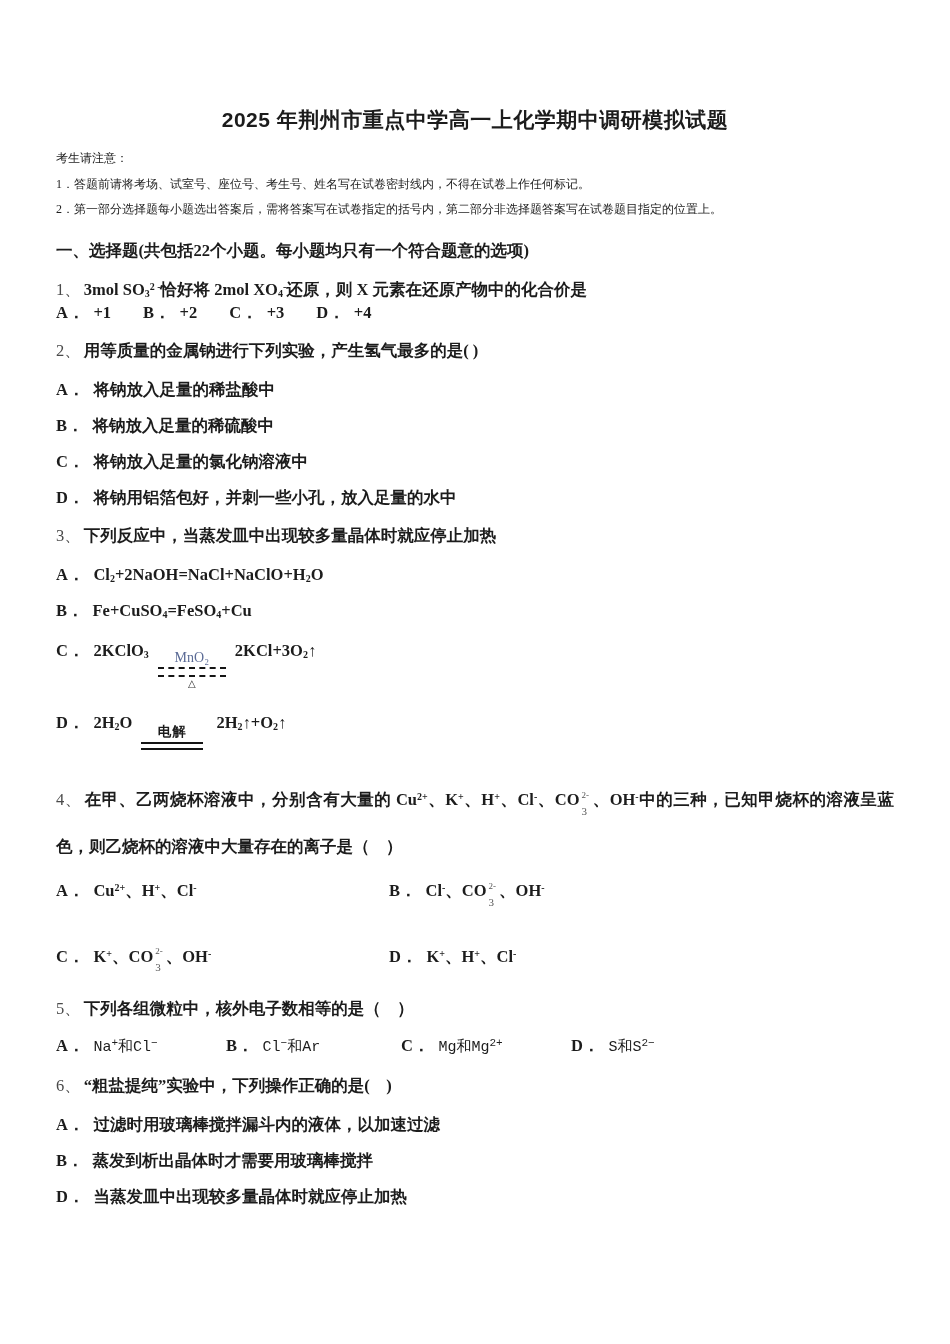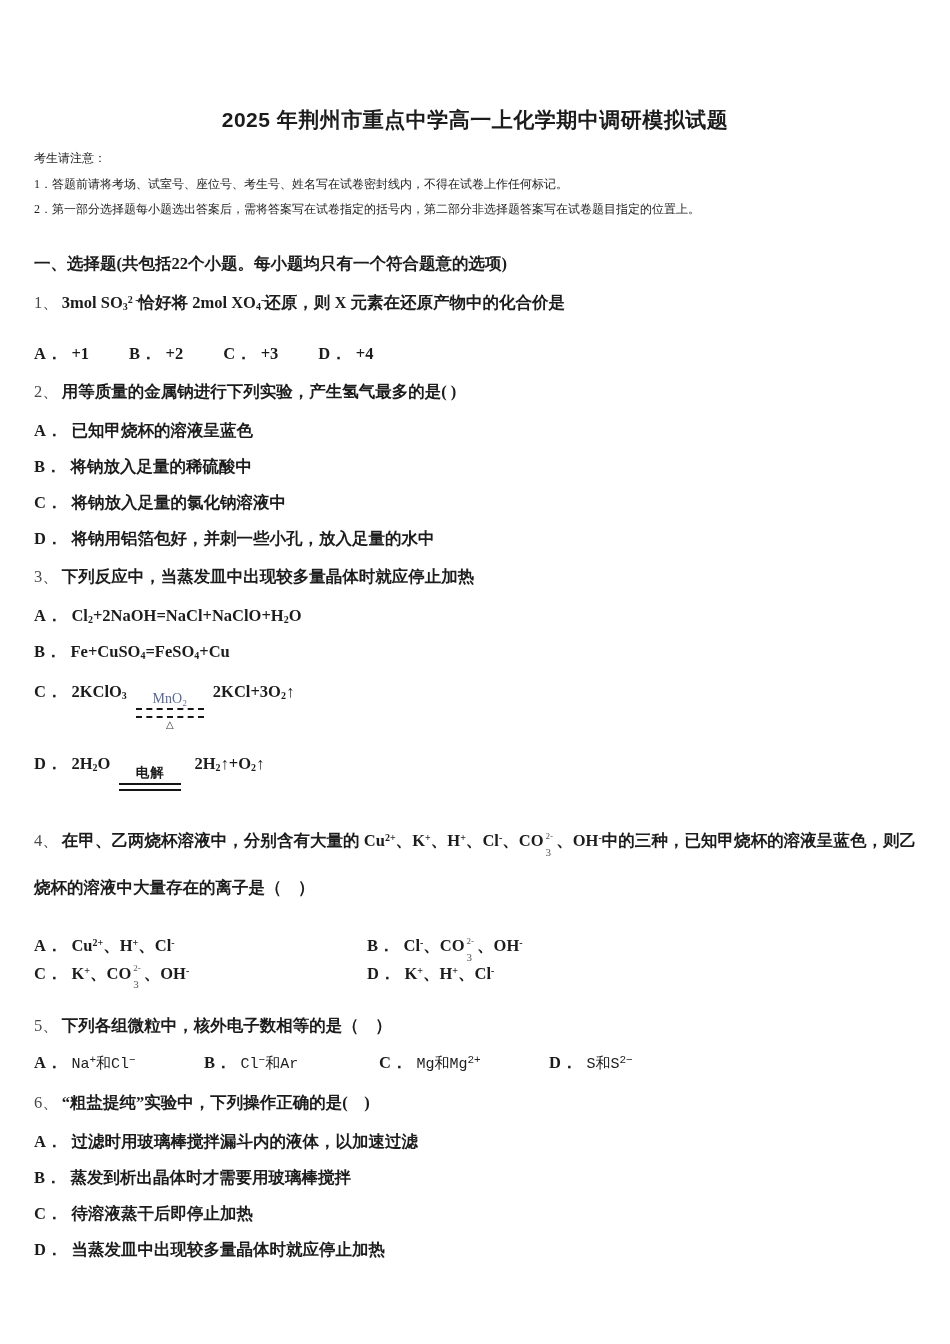--- a/index.html
+++ b/index.html
@@ -1,46 +1,46 @@
 <!DOCTYPE html>
 <html><head>
 <meta charset="utf-8">
 <style>
   html,body{margin:0;padding:0;}
   body{
     width:950px;height:1344px;overflow:hidden;
     background:#ffffff;color:#1c1c1c;
     font-family:"Liberation Serif","DejaVu Serif",serif;
   }
-  .page{padding:0 34px;}
+  .page{padding:0 56px;}
   .title{
     margin:0;padding-top:106px;
     font-family:"Liberation Sans","DejaVu Sans",sans-serif;
     font-size:21px;font-weight:700;text-align:center;letter-spacing:.5px;
   }
   .notice{margin-top:12px;font-size:12px;line-height:25.5px;font-weight:400;}
   .notice-line{text-align:justify;}
-  .section-head{margin-top:30px;font-size:16.5px;font-weight:700;}
+  .section-head{margin-top:17px;font-size:16.5px;font-weight:700;}
   .q{font-size:16.5px;}
   .q-stem{margin-top:14px;font-weight:700;line-height:27px;}
   .q-num{font-weight:400;color:#4a4a4a;margin-right:3px;}
   .q-text{font-weight:700;}
   .opt-letter{font-weight:700;margin-right:9px;}
   .opt-text{font-weight:700;}
   
-  .opts-q1{display:flex;gap:40px;margin-top:28px;line-height:20px;}
+  .opts-q1{display:flex;gap:32px;margin-top:0;line-height:20px;}
   
   .opts-stack .opt{display:block;margin-top:16px;line-height:20px;}
   
   .q3 .opts-stack .opt:nth-child(3){margin-top:20px;}
   .q3 .opts-stack .opt:nth-child(4){margin-top:24px;}
   
   .q4{margin-top:26px;}
   .q4 .q-stem{line-height:47px;text-align:justify;margin-top:0;}
-  .opts-grid{display:grid;grid-template-columns:333px 1fr;margin-top:24px;line-height:22px;}
+  .opts-grid{display:grid;grid-template-columns:333px 1fr;row-gap:38px;margin-top:10px;line-height:22px;}
   
   .q5 .q-stem{margin-top:22px;}
   .opts-q5{display:grid;grid-template-columns:170px 175px 170px 1fr;margin-top:14px;line-height:20px;}
   .opts-q5 .opt-text{
     font-family:"Liberation Mono","DejaVu Sans Mono",monospace;
     font-size:15px;font-weight:400;
   }
   sub,sup{line-height:0;}
   sup{font-size:10px;vertical-align:0.5em;}
   sub{font-size:10px;vertical-align:-0.2em;}
@@ -84,21 +84,21 @@
       <span class="opt"><span class="opt-letter">A．</span><span class="opt-text">+1</span></span>
       <span class="opt"><span class="opt-letter">B．</span><span class="opt-text">+2</span></span>
       <span class="opt"><span class="opt-letter">C．</span><span class="opt-text">+3</span></span>
       <span class="opt"><span class="opt-letter">D．</span><span class="opt-text">+4</span></span>
     </div>
   </section>
 
   <section class="q q2">
     <div class="q-stem"><span class="q-num">2、</span><span class="q-text">用等质量的金属钠进行下列实验，产生氢气最多的是( )</span></div>
     <div class="opts opts-stack">
-      <div class="opt"><span class="opt-letter">A．</span><span class="opt-text">已知甲烧杯的溶液呈蓝色</span></div>
+      <div class="opt"><span class="opt-letter">A．</span><span class="opt-text">将钠放入足量的稀盐酸中</span></div>
       <div class="opt"><span class="opt-letter">B．</span><span class="opt-text">将钠放入足量的稀硫酸中</span></div>
       <div class="opt"><span class="opt-letter">C．</span><span class="opt-text">将钠放入足量的氯化钠溶液中</span></div>
       <div class="opt"><span class="opt-letter">D．</span><span class="opt-text">将钠用铝箔包好，并刺一些小孔，放入足量的水中</span></div>
     </div>
   </section>
 
   <section class="q q3">
     <div class="q-stem"><span class="q-num">3、</span><span class="q-text">下列反应中，当蒸发皿中出现较多量晶体时就应停止加热</span></div>
     <div class="opts opts-stack">
       <div class="opt"><span class="opt-letter">A．</span><span class="opt-text">Cl<sub>2</sub>+2NaOH=NaCl+NaClO+H<sub>2</sub>O</span></div>
@@ -142,18 +142,17 @@
       <span class="opt"><span class="opt-letter">C．</span><span class="opt-text">Mg和Mg<sup>2+</sup></span></span>
       <span class="opt"><span class="opt-letter">D．</span><span class="opt-text">S和S<sup>2−</sup></span></span>
     </div>
   </section>
 
   <section class="q q6">
     <div class="q-stem"><span class="q-num">6、</span><span class="q-text">“粗盐提纯”实验中，下列操作正确的是(　)</span></div>
     <div class="opts opts-stack">
       <div class="opt"><span class="opt-letter">A．</span><span class="opt-text">过滤时用玻璃棒搅拌漏斗内的液体，以加速过滤</span></div>
       <div class="opt"><span class="opt-letter">B．</span><span class="opt-text">蒸发到析出晶体时才需要用玻璃棒搅拌</span></div>
-      <div class="opt"><span class="opt-letter">C．</span><span class="opt-text">待溶液蒸干后即停止加热</span></div>
       <div class="opt"><span class="opt-letter">D．</span><span class="opt-text">当蒸发皿中出现较多量晶体时就应停止加热</span></div>
     </div>
   </section>
 
 </div>
 
 </body></html>

